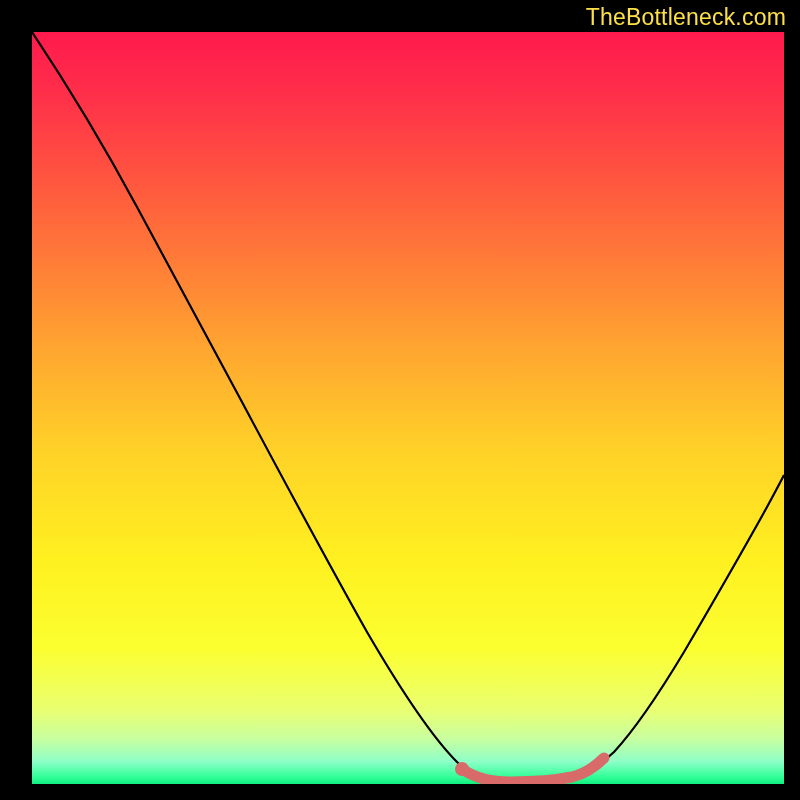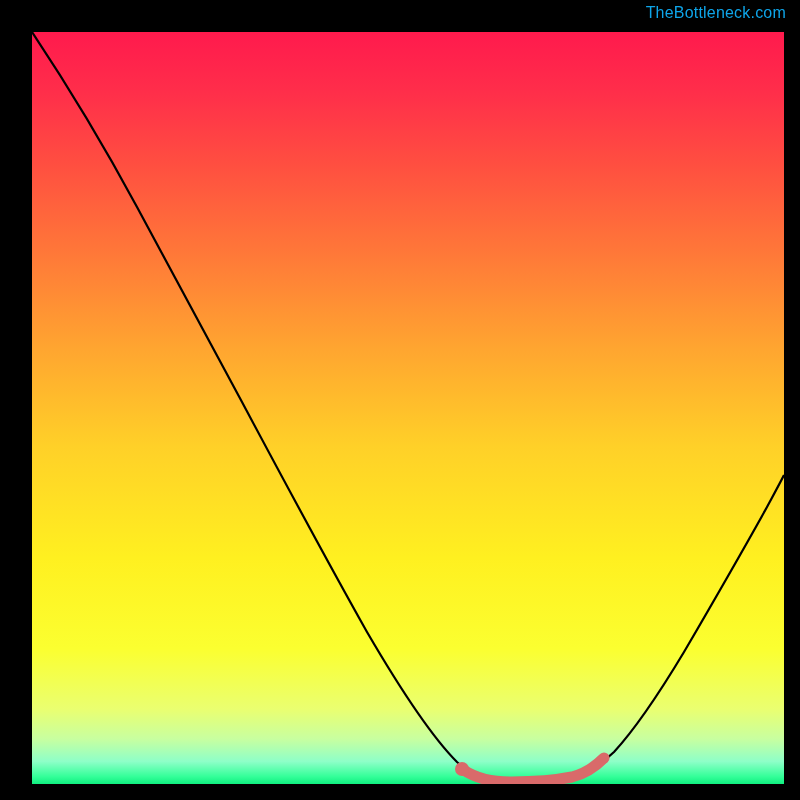--- a/index.html
+++ b/index.html
@@ -49,22 +49,22 @@
   svg.curve {
     position: absolute;
     inset: 0;
     width: 100%;
     height: 100%;
   }
   .watermark {
     position: absolute;
     top: 4px;
     right: 14px;
-    color: #0ea5e9;
-    font-size: 16px;
+    color: #fde047;
+    font-size: 23px;
     font-weight: 500;
     letter-spacing: 0.2px;
     user-select: none;
   }
 </style>
 </head>
 <body>
 
 <div class="frame">
 

